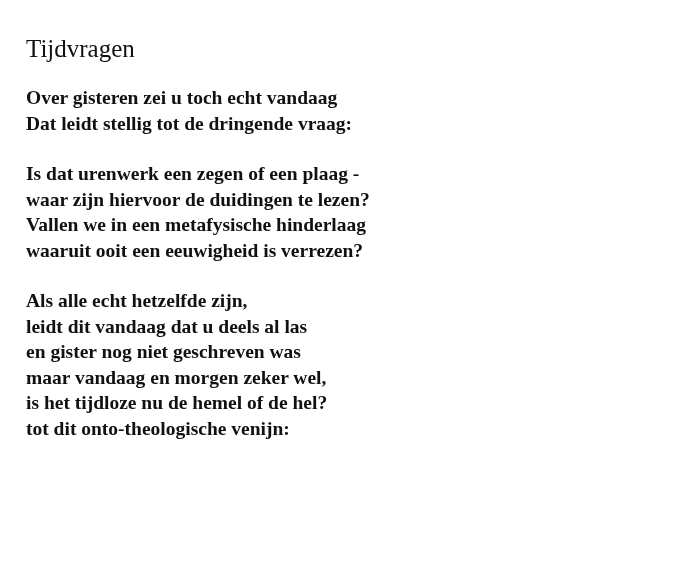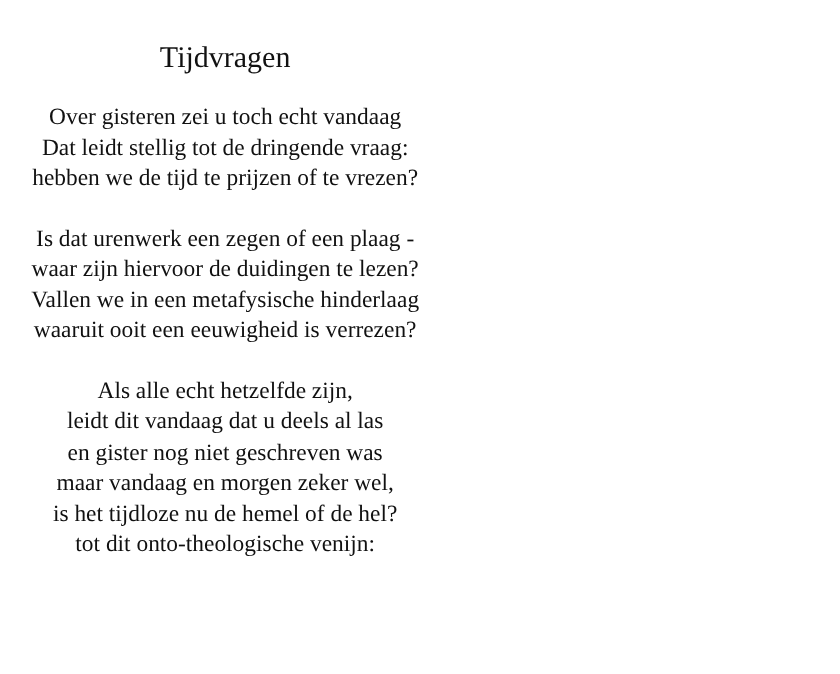--- a/index.html
+++ b/index.html
@@ -1,42 +1,40 @@
 <!DOCTYPE html>
 <html><head>
   <meta charset="utf-8">
   <style>
     html, body { margin: 0; padding: 0; background: #ffffff; }
     body { width: 700px; height: 562px; overflow: hidden; position: relative; }
     .page {
       position: absolute; left: 26px; top: 34px;
       font-family: "DejaVu Serif", "Liberation Serif", serif;
       color: #111111;
-      text-align: center;
     }
     .title {
       font-family: "Liberation Serif", "DejaVu Serif", serif;
       font-size: 25px; font-weight: normal; margin: 0 0 21px 0; line-height: 30px;
     }
-    .stanza { margin: 0 0 25px 0; }
+    .stanza { margin: 0 0 25px 0; font-weight: bold; }
     .line {
       font-family: "Liberation Serif", "DejaVu Serif", serif;
       font-size: 19.5px; line-height: 25.5px; white-space: nowrap; display: block;
     }
   </style>
 </head>
 <body>
 
 <div class="page">
   <h1 class="title">Tijdvragen</h1>
 
   <div class="stanza">
     <span class="line">Over gisteren zei u toch echt vandaag</span>
     <span class="line">Dat leidt stellig tot de dringende vraag:</span>
-    <span class="line">hebben we de tijd te prijzen of te vrezen?</span>
   </div>
 
   <div class="stanza">
     <span class="line">Is dat urenwerk een zegen of een plaag -</span>
     <span class="line">waar zijn hiervoor de duidingen te lezen?</span>
     <span class="line">Vallen we in een metafysische hinderlaag</span>
     <span class="line">waaruit ooit een eeuwigheid is verrezen?</span>
   </div>
 
   <div class="stanza">

